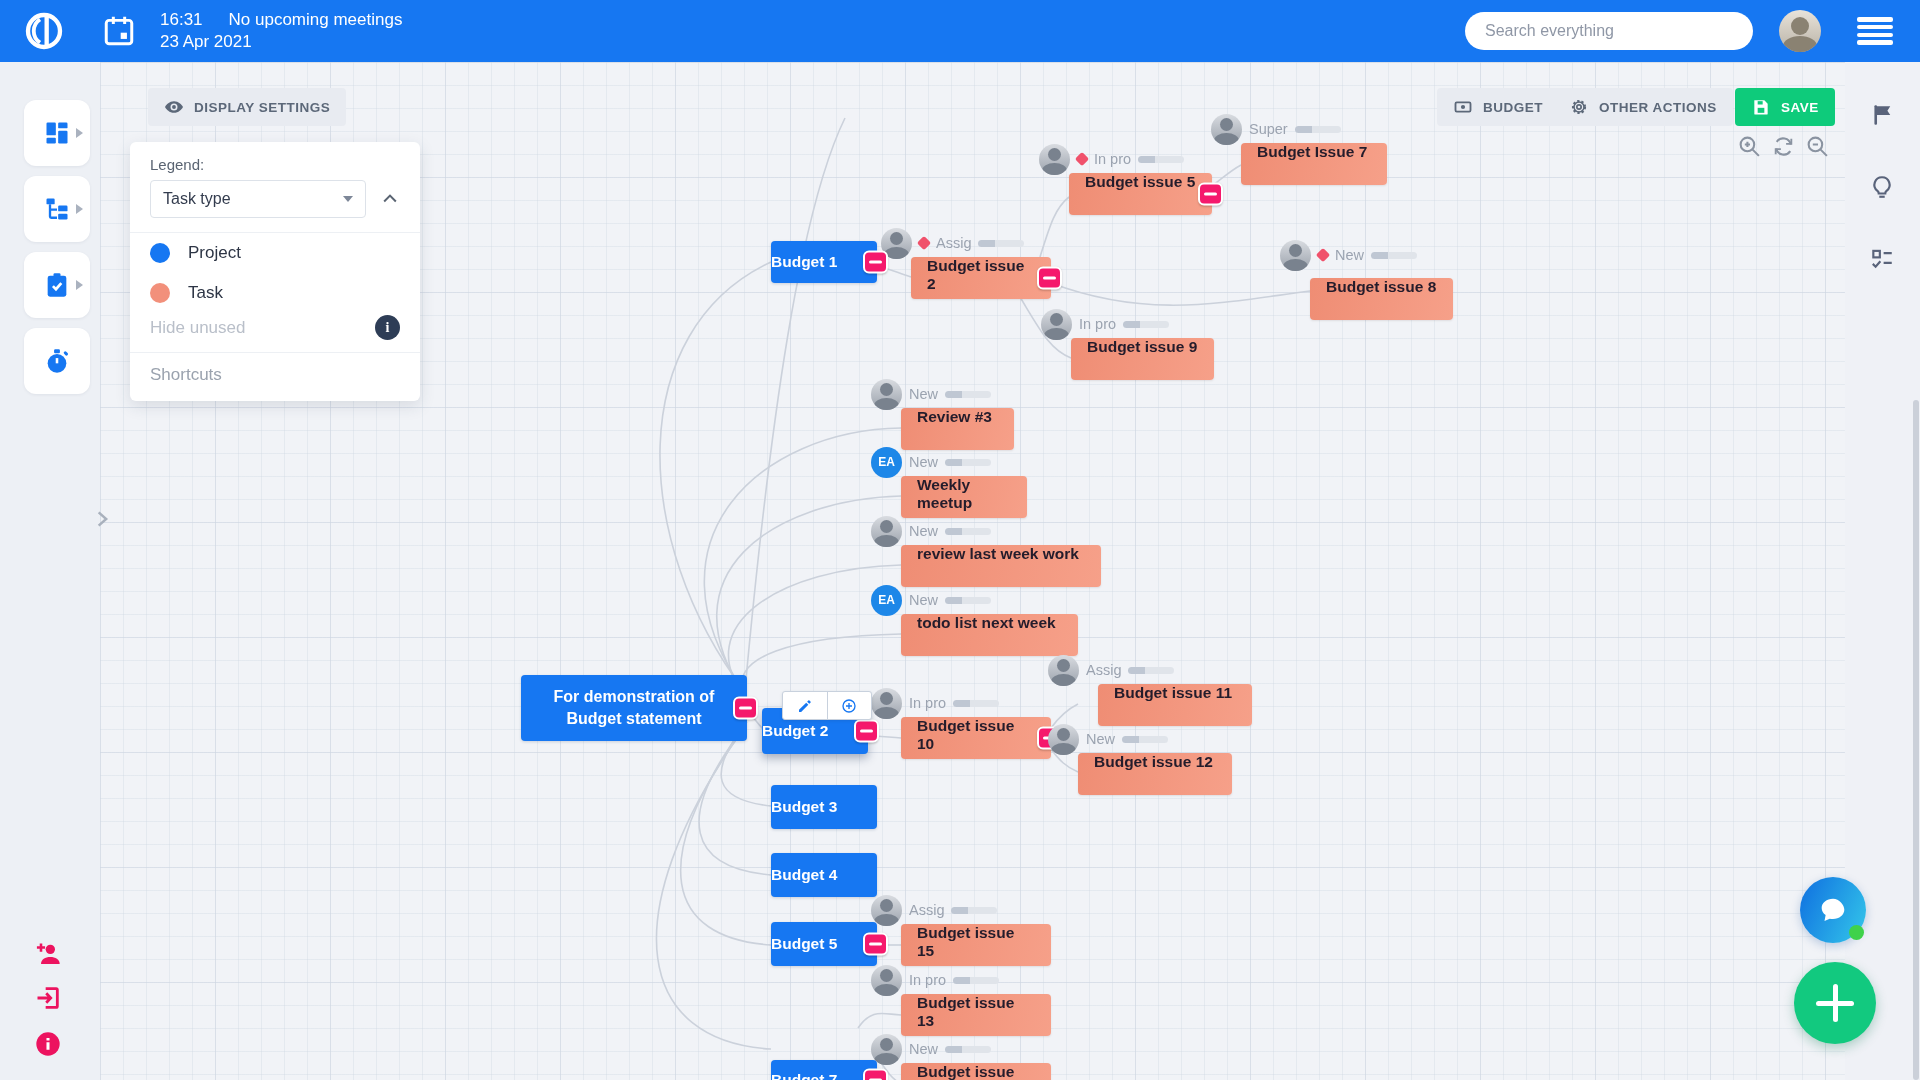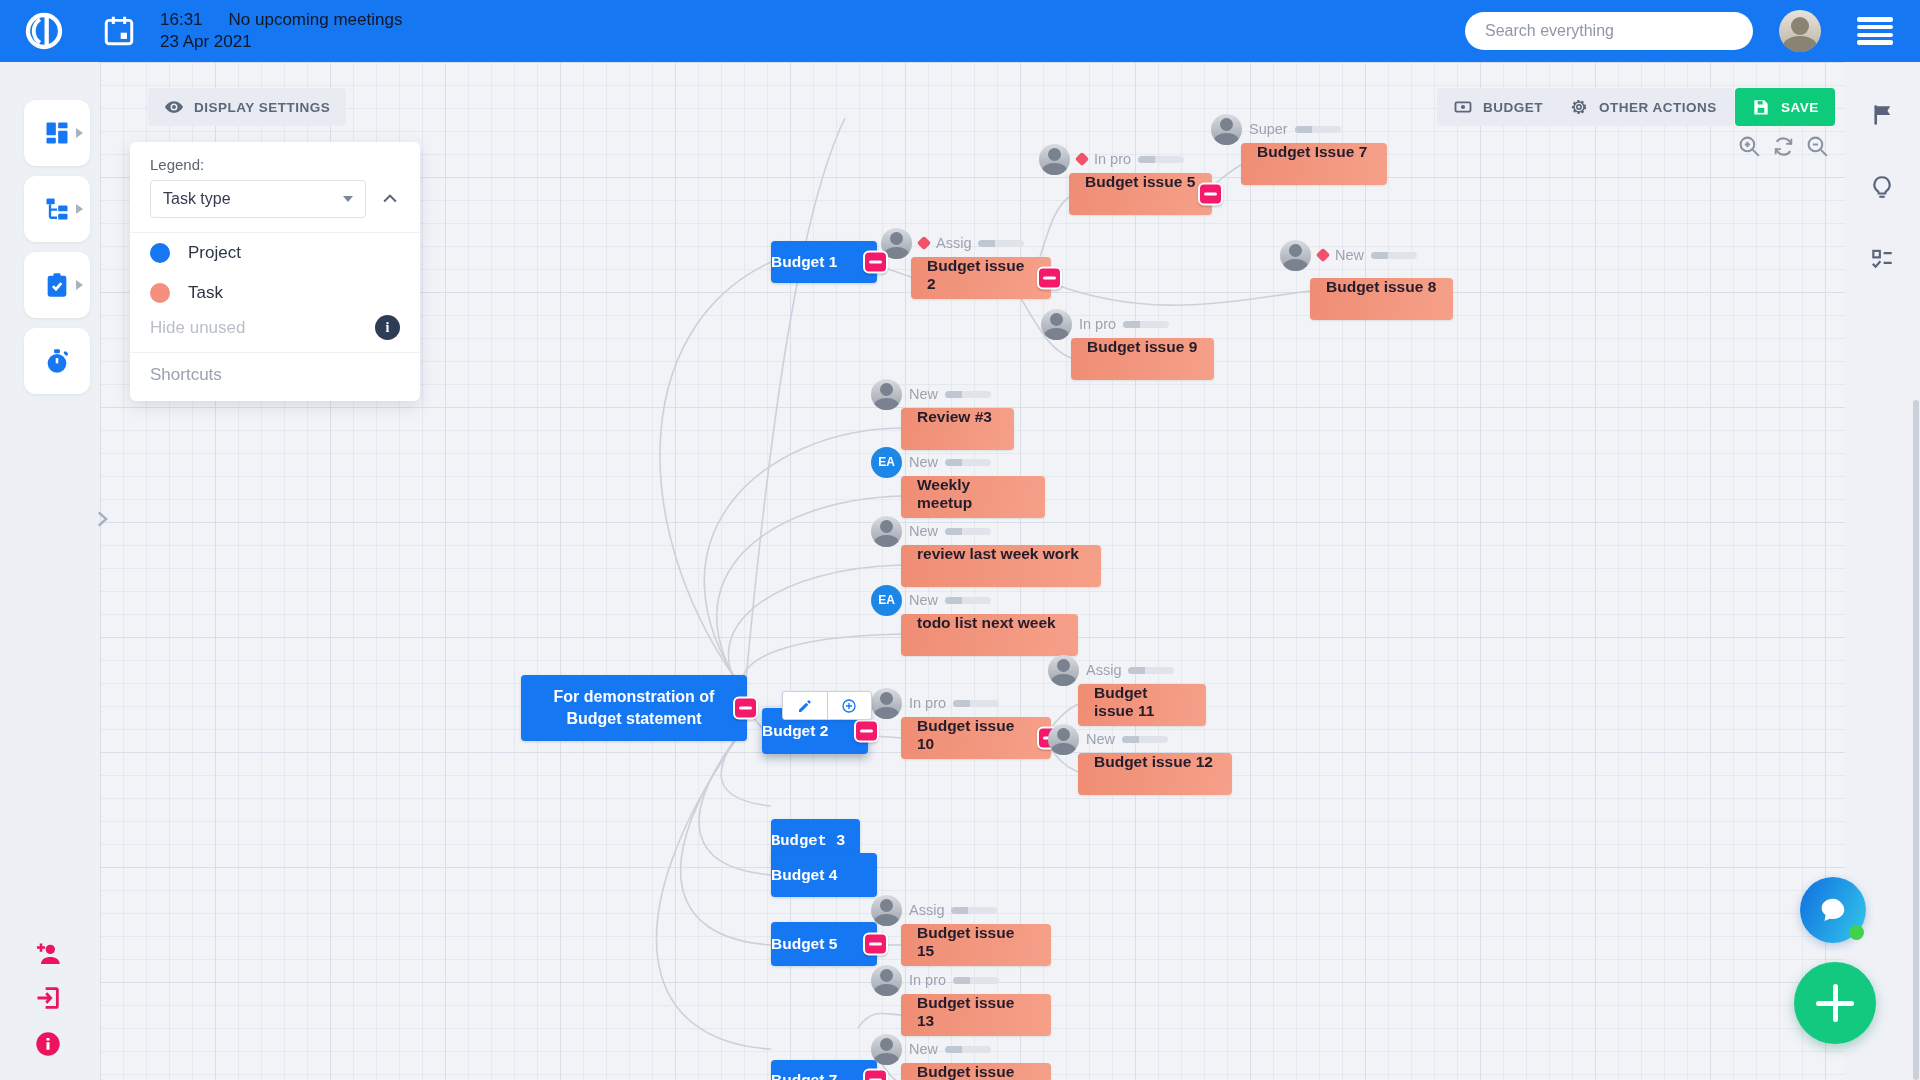--- a/index.html
+++ b/index.html
@@ -2,21 +2,21 @@
 <html><head>
 <meta charset="utf-8">
 <style>
   html,body{margin:0;padding:0;background:#dfe3ea;font-family:"Liberation Sans",sans-serif;}
   .stage{position:relative;width:1920px;height:1080px;overflow:hidden;background:#f1f3f7;}
 
   
   .topbar{position:absolute;left:0;top:0;width:1920px;height:62px;background:#1677f2;z-index:20;display:flex;align-items:center;color:#fff;}
   .logo{position:absolute;left:24px;top:11px;width:40px;height:40px;}
   .cal{position:absolute;left:102px;top:14px;width:34px;height:34px;}
-  .tb-text{position:absolute;left:160px;top:9px;font-size:17px;line-height:22px;color:#0f172a;}
+  .tb-text{position:absolute;left:160px;top:9px;font-size:17px;line-height:22px;color:#ffffff;}
   .tb-line1{display:flex;gap:26px;}
   .search{position:absolute;left:1465px;top:12px;width:288px;height:38px;background:#fff;border-radius:19px;border:none;outline:none;padding:0 20px;font-size:16px;color:#3c4557;font-family:"Liberation Sans",sans-serif;box-sizing:border-box;}
   .search::placeholder{color:#8f97a6;}
   .tb-avatar{position:absolute;left:1779px;top:10px;width:42px;height:42px;border-radius:50%;background:linear-gradient(180deg,#e8e3da,#b9b2a6);overflow:hidden;}
   .tb-avatar::before{content:'';position:absolute;left:50%;top:16%;width:44%;height:44%;margin-left:-22%;border-radius:50%;background:#8a8272;}
   .tb-avatar::after{content:'';position:absolute;left:50%;top:62%;width:82%;height:50%;margin-left:-41%;border-radius:50% 50% 0 0;background:#8a8272;}
   .burger{position:absolute;left:1857px;top:17px;width:36px;height:28px;display:flex;flex-direction:column;justify-content:space-between;cursor:pointer;}
   .burger span{display:block;height:4.5px;background:#fff;border-radius:2px;}
 
   
@@ -138,21 +138,21 @@
   <div class="pnode" style="left:771px;top:241px;width:106px;height:42px;">
     <span>Budget 1</span>
     <span class="minus"></span>
   </div>
 
   <div class="pnode selected" style="left:762px;top:708px;width:106px;height:46px;">
     <span>Budget 2</span>
     <span class="minus"></span>
   </div>
 
-  <div class="pnode" style="left:771px;top:819px;width:89px;height:44px;font-family:Liberation Mono, monospace;">
+  <div class="pnode" style="left:771px;top:785px;width:106px;height:44px;">
     <span>Budget 3</span>
   </div>
 
   <div class="pnode" style="left:771px;top:853px;width:106px;height:44px;">
     <span>Budget 4</span>
   </div>
 
   <div class="pnode" style="left:771px;top:922px;width:106px;height:44px;">
     <span>Budget 5</span>
     <span class="minus"></span>
@@ -247,21 +247,21 @@
       <span>Review #3</span>
     </div>
   </div>
 
   <div class="tgroup" style="left:901px;top:476px;">
     <div class="srow">
       <span class="avatar ea">EA</span>
       <span class="stxt">New</span>
       <span class="bar"></span>
     </div>
-    <div class="tnode" style="width:144px;">
+    <div class="tnode" style="width:126px;">
       <span>Weekly meetup</span>
     </div>
   </div>
 
   <div class="tgroup" style="left:901px;top:545px;">
     <div class="srow">
       <span class="avatar"></span>
       <span class="stxt">New</span>
       <span class="bar"></span>
     </div>
@@ -292,21 +292,21 @@
       <span class="minus"></span>
     </div>
   </div>
 
   <div class="tgroup" style="left:1078px;top:684px;">
     <div class="srow">
       <span class="avatar"></span>
       <span class="stxt">Assig</span>
       <span class="bar"></span>
     </div>
-    <div class="tnode" style="width:128px;">
+    <div class="tnode" style="width:154px;margin-left:20px;">
       <span>Budget issue 11</span>
     </div>
   </div>
 
   <div class="tgroup" style="left:1078px;top:753px;">
     <div class="srow">
       <span class="avatar"></span>
       <span class="stxt">New</span>
       <span class="bar"></span>
     </div>

